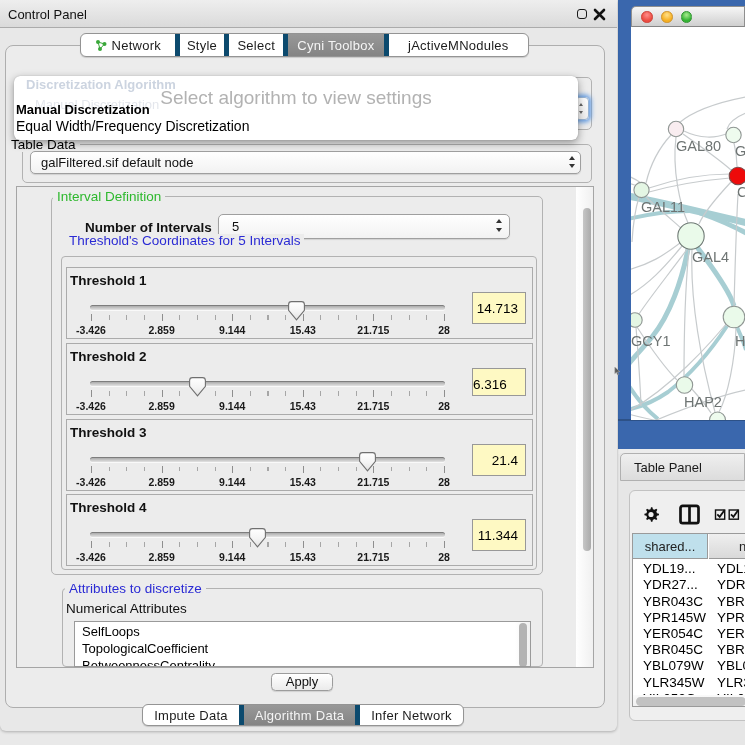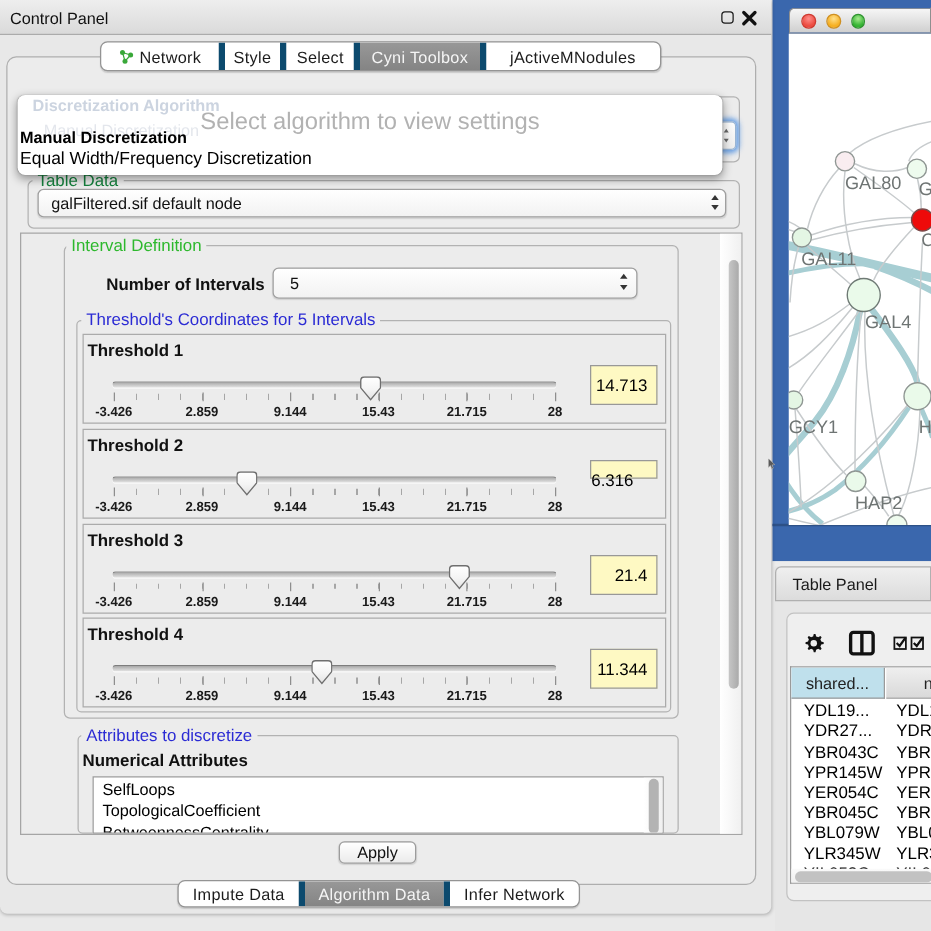--- a/index.html
+++ b/index.html
@@ -151,21 +151,21 @@
 <div style="width:50px">Style</div>
 <div style="width:59px">Select</div>
 <div class="sel" style="width:101px">Cyni Toolbox</div>
 <div style="width:140px">jActiveMNodules</div>
 </div>
 <div class="gbox" style="left:22px;top:77px;width:570px;height:53px"></div>
 <div class="a" style="left:575px;top:97px;width:14px;height:23px;background:linear-gradient(#fdfdfd,#ededed);border:1px solid #98b4d4;border-radius:4px;box-shadow:0 0 4.5px 2.5px rgba(86,148,226,.85)"></div>
 <div class="a" style="left:579px;top:103px;width:0;height:0;border-left:2.6px solid transparent;border-right:2.6px solid transparent;border-bottom:3.6px solid #666"></div>
 <div class="a" style="left:579px;top:111px;width:0;height:0;border-left:2.6px solid transparent;border-right:2.6px solid transparent;border-top:3.6px solid #666"></div>
 <div class="gbox" style="left:22px;top:144px;width:570px;height:39px"></div>
-<div class="glab" style="left:26px;top:138px;color:#15803d">Table Data</div>
+<div class="glab" style="left:7px;top:138px;color:#000000">Table Data</div>
 <div class="combo" style="left:30px;top:151px;width:551px;height:23px"></div>
 <div class="ctext" style="left:41px;top:155px">galFiltered.sif default node</div>
 <div class="arrup" style="left:569px;top:156px"></div>
 <div class="arrdn" style="left:569px;top:164px"></div>
 <div class="a" style="left:14px;top:76px;width:564px;height:64px;background:#fff;border-radius:6px;box-shadow:0 3px 8px rgba(0,0,0,.38),0 0 1px rgba(0,0,0,.3)"></div>
 <div class="a" style="left:26px;top:77px;font-size:13px;font-weight:bold;color:#ccd4e0">Discretization Algorithm</div>
 <div class="a" style="left:35px;top:97px;font-size:13px;color:rgba(170,180,197,.33)">Manual Discretization</div>
 <div class="a" style="left:14px;top:87px;width:564px;text-align:center;font-size:19px;color:#b2b2b2">Select algorithm to view settings</div>
 <div class="a" style="left:16px;top:102px;font-size:13px;font-weight:bold;color:#000">Manual Discretization</div>
 <div class="a" style="left:16px;top:117.5px;font-size:14px;color:#000">Equal Width/Frequency Discretization</div>
@@ -173,21 +173,21 @@
 <div class="a" style="left:576px;top:187px;width:17px;height:480px;background:linear-gradient(90deg,#ffffff,#f0f0f0)"></div>
 <div class="a" style="left:583px;top:208px;width:8px;height:343px;border-radius:4px;background:linear-gradient(90deg,#c6c6c6,#aaaaaa)"></div>
 <div class="gbox" style="left:51px;top:196px;width:492px;height:379px"></div>
 <div class="glab" style="left:53px;top:190px;color:#2db82d">Interval Definition</div>
 <div class="a" style="left:85px;top:220px;font-size:13.5px;font-weight:bold;color:#111">Number of Intervals</div>
 <div class="combo" style="left:218px;top:214px;width:292px;height:25px"></div>
 <div class="ctext" style="left:232px;top:219px">5</div>
 <div class="arrup" style="left:496px;top:219px"></div>
 <div class="arrdn" style="left:496px;top:228px"></div>
 <div class="gbox" style="left:61px;top:256px;width:476px;height:314px;border-radius:4px"></div>
-<div class="glab" style="left:65px;top:249px;color:#2b2bd4">Threshold's Coordinates for 5 Intervals</div>
+<div class="glab" style="left:65px;top:234px;color:#2b2bd4">Threshold's Coordinates for 5 Intervals</div>
 <div class="tpanel" style="left:66px;top:267px;width:467px;height:72px"></div>
 <div class="ttitle" style="left:70px;top:273px">Threshold 1</div>
 <div class="track" style="left:90px;top:305px;width:355px"></div>
 <div class="a" style="left:91px;top:315px;width:355px;height:4.5px;background:repeating-linear-gradient(to right,#a6a6a6 0 1px,transparent 1px 17.65px)"></div>
 <div class="a" style="left:91px;top:314px;width:1px;height:7px;background:#8e8e8e"></div>
 <div class="a" style="left:161.6px;top:314px;width:1px;height:7px;background:#8e8e8e"></div>
 <div class="a" style="left:232.2px;top:314px;width:1px;height:7px;background:#8e8e8e"></div>
 <div class="a" style="left:302.8px;top:314px;width:1px;height:7px;background:#8e8e8e"></div>
 <div class="a" style="left:373.4px;top:314px;width:1px;height:7px;background:#8e8e8e"></div>
 <div class="a" style="left:444px;top:314px;width:1px;height:7px;background:#8e8e8e"></div>
@@ -227,21 +227,21 @@
 <svg class="a" style="left:188.5px;top:376.5px" width="17" height="20" viewBox="0 0 17 20">
     <defs>
       <linearGradient id="tg343" x1="0" y1="0" x2="0" y2="1">
         <stop offset="0" stop-color="#ffffff"></stop>
         <stop offset="0.55" stop-color="#f4f4f4"></stop>
         <stop offset="1" stop-color="#e2e2e2"></stop>
       </linearGradient>
     </defs>
     <path d="M3.5,0.6 L13.5,0.6 Q16.4,0.6 16.4,3.5 L16.4,9.3 L8.5,18.8 L0.6,9.3 L0.6,3.5 Q0.6,0.6 3.5,0.6 Z" fill="url(#tg343)" stroke="#6f6f6f" stroke-width="1.1"></path>
   </svg>
-<div class="vbox" style="left:472px;top:368px;width:54px;height:15px;line-height:31px;padding-right:25px">6.316</div>
+<div class="vbox" style="left:472px;top:368px;width:54px;height:28px;line-height:31px;padding-right:25px">6.316</div>
 <div class="tpanel" style="left:66px;top:418.5px;width:467px;height:72px"></div>
 <div class="ttitle" style="left:70px;top:424.5px">Threshold 3</div>
 <div class="track" style="left:90px;top:456.5px;width:355px"></div>
 <div class="a" style="left:91px;top:466.5px;width:355px;height:4.5px;background:repeating-linear-gradient(to right,#a6a6a6 0 1px,transparent 1px 17.65px)"></div>
 <div class="a" style="left:91px;top:465.5px;width:1px;height:7px;background:#8e8e8e"></div>
 <div class="a" style="left:161.6px;top:465.5px;width:1px;height:7px;background:#8e8e8e"></div>
 <div class="a" style="left:232.2px;top:465.5px;width:1px;height:7px;background:#8e8e8e"></div>
 <div class="a" style="left:302.8px;top:465.5px;width:1px;height:7px;background:#8e8e8e"></div>
 <div class="a" style="left:373.4px;top:465.5px;width:1px;height:7px;background:#8e8e8e"></div>
 <div class="a" style="left:444px;top:465.5px;width:1px;height:7px;background:#8e8e8e"></div>
@@ -284,21 +284,21 @@
         <stop offset="0" stop-color="#ffffff"></stop>
         <stop offset="0.55" stop-color="#f4f4f4"></stop>
         <stop offset="1" stop-color="#e2e2e2"></stop>
       </linearGradient>
     </defs>
     <path d="M3.5,0.6 L13.5,0.6 Q16.4,0.6 16.4,3.5 L16.4,9.3 L8.5,18.8 L0.6,9.3 L0.6,3.5 Q0.6,0.6 3.5,0.6 Z" fill="url(#tg494)" stroke="#6f6f6f" stroke-width="1.1"></path>
   </svg>
 <div class="vbox" style="left:472px;top:519px;width:54px;height:32px;line-height:31px;padding-right:7px">11.344</div>
 <div class="gbox" style="left:62px;top:588px;width:481px;height:79px;border-radius:4px"></div>
 <div class="glab" style="left:65px;top:582px;color:#2b2bd4">Attributes to discretize</div>
-<div class="a" style="left:66px;top:601px;font-size:13.5px;font-weight:bold;color:#111">Numerical Attributes</div>
+<div class="a" style="left:66px;top:601px;font-size:13.5px;font-weight:normal;color:#111">Numerical Attributes</div>
 <div class="a" style="left:74px;top:621px;width:457px;height:46px;background:#fff;border:1px solid #9a9a9a;overflow:hidden">
 <div style="font-size:13px;color:#000;padding:2px 0 0 7px;line-height:16.8px">SelfLoops<br>TopologicalCoefficient<br>BetweennessCentrality</div>
 <div class="a" style="left:440px;top:0;width:16px;height:46px;background:linear-gradient(90deg,#fff,#efefef)"></div>
 <div class="a" style="left:444px;top:1px;width:8px;height:44px;border-radius:4px;background:#b3b3b3"></div>
 </div>
 <div class="a" style="left:271px;top:673px;width:62px;height:18px;background:linear-gradient(#ffffff,#ebebeb);border:1px solid #9c9c9c;border-radius:4.5px;font-size:13px;color:#111;text-align:center;line-height:16px;box-shadow:0 1px 1px rgba(0,0,0,.12)">Apply</div>
 <div class="seg" style="left:142px;top:704px;width:322px;height:22px">
 <div style="width:101px">Impute Data</div>
 <div class="sel" style="width:116px">Algorithm Data</div>
 <div style="width:103px">Infer Network</div>

